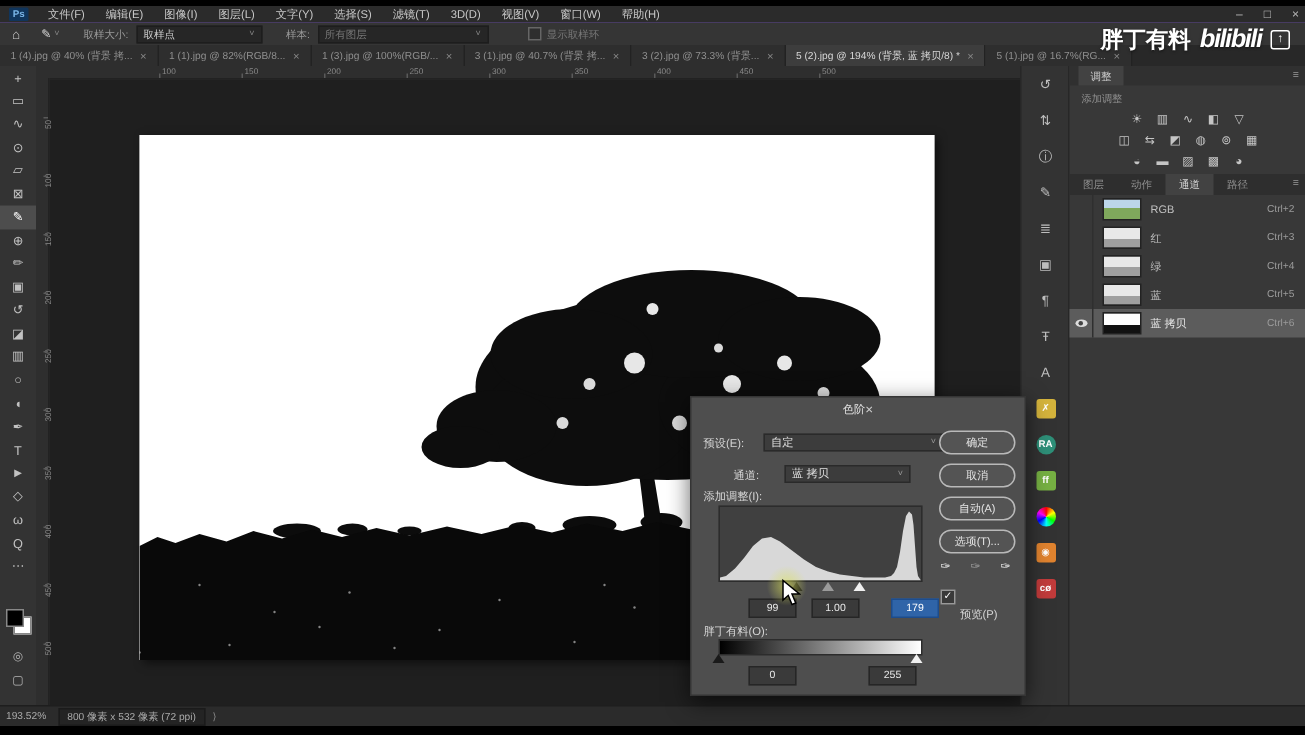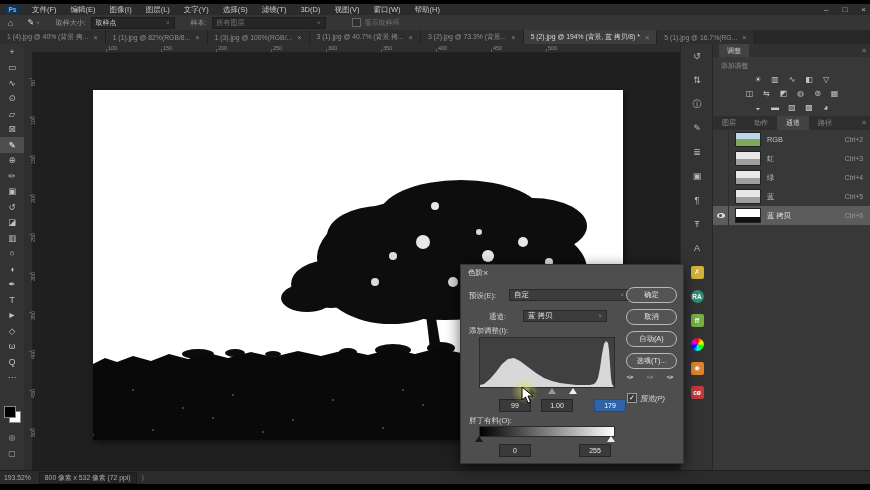--- a/index.html
+++ b/index.html
@@ -48,21 +48,21 @@
   .ruler-num{position:absolute;font-size:5.5px;color:#8a8a8a;}
   .ruler-num.v{transform:rotate(-90deg);transform-origin:left top;}
   .hruler .tick{position:absolute;bottom:0;width:1px;height:3px;background:#5a5a5a;}
   .vruler .tick{position:absolute;right:0;height:1px;width:3px;background:#5a5a5a;}
 
   
   .doc{left:93px;top:90px;width:530px;height:350px;background:#fff;box-shadow:2px 2px 6px rgba(0,0,0,.55);}
 
   
   .dialog{left:460px;top:264px;width:222px;height:198px;background:#4e4e4e;border:1px solid #353535;box-shadow:0 4px 14px rgba(0,0,0,.6);font-size:7.5px;color:#ddd;z-index:30;}
-  .dlg-title{position:absolute;left:0;top:0;width:100%;height:16px;display:flex;align-items:center;justify-content:flex-start;padding:0 7px;box-sizing:border-box;color:#e3e3e3;}
+  .dlg-title{position:absolute;left:0;top:0;width:100%;height:16px;display:flex;align-items:center;justify-content:center;padding:0 7px;box-sizing:border-box;color:#e3e3e3;}
   .dlg-close{font-size:9px;color:#ccc;}
   .dlg-label{position:absolute;color:#d5d5d5;}
   .dlg-select{position:absolute;background:#3c3c3c;border:1px solid #2a2a2a;height:12px;display:flex;align-items:center;justify-content:space-between;padding:0 4px;color:#e0e0e0;box-sizing:border-box;}
   .gear{position:absolute;font-size:8px;color:#ccc;}
   .hist-box{position:absolute;left:18px;top:72px;width:134px;height:49px;background:#404040;border:1px solid #2c2c2c;}
   .tri{position:absolute;width:0;height:0;border-left:4px solid transparent;border-right:4px solid transparent;}
   .tri.black{border-bottom:6px solid #1a1a1a;}
   .tri.gray{border-bottom:6px solid #9a9a9a;}
   .tri.white{border-bottom:6px solid #f0f0f0;}
   .num-box{position:absolute;width:30px;height:11px;background:#3a3a3a;border:1px solid #262626;color:#e8e8e8;font-size:7px;display:flex;align-items:center;justify-content:center;}
@@ -366,21 +366,21 @@
     <div class="num-box" style="left:118px;top:179px;">255</div>
 
     <div class="pill-btn default" style="top:22px;">确定</div>
     <div class="pill-btn" style="top:44px;">取消</div>
     <div class="pill-btn" style="top:66px;">自动(A)</div>
     <div class="pill-btn" style="top:88px;">选项(T)...</div>
     <span class="dropper" style="left:166px;top:108px;">✑</span>
     <span class="dropper" style="left:186px;top:108px;color:#9a9a9a;">✑</span>
     <span class="dropper" style="left:206px;top:108px;">✑</span>
     <div class="chk" style="left:166px;top:128px;">✓</div>
-    <span class="dlg-label" style="left:179px;top:129px;font-style:italic;">预览(P)</span>
+    <span class="dlg-label" style="left:179px;top:140px;">预览(P)</span>
   </div>
 
   <div class="click-glow"></div>
   <svg class="cursor" width="13" height="18" viewBox="0 0 13 18">
     <polygon points="1,1 1,14 4.5,11 7,17 9.5,16 7,10 12,10" fill="#fff" stroke="#000" stroke-width="1"></polygon>
   </svg>
 
   <div class="abs sidestrip" id="side-icons">
       <div class="side-icon">↺</div>
       <div class="side-icon">⇅</div>
@@ -482,14 +482,19 @@
         </div>
       </div>
   </div>
 
   <div class="abs statusbar">
     <span class="status-zoom">193.52%</span>
     <div class="status-doc">800 像素 x 532 像素 (72 ppi)</div>
     <span class="status-chev">⟩</span>
   </div>
 
+  <div class="watermark">
+    <span class="wm-text">胖丁有料</span>
+    <span class="wm-logo">bilibili</span>
+    <span class="wm-share">↑</span>
+  </div>
 
 </div>
 
 </body></html>

